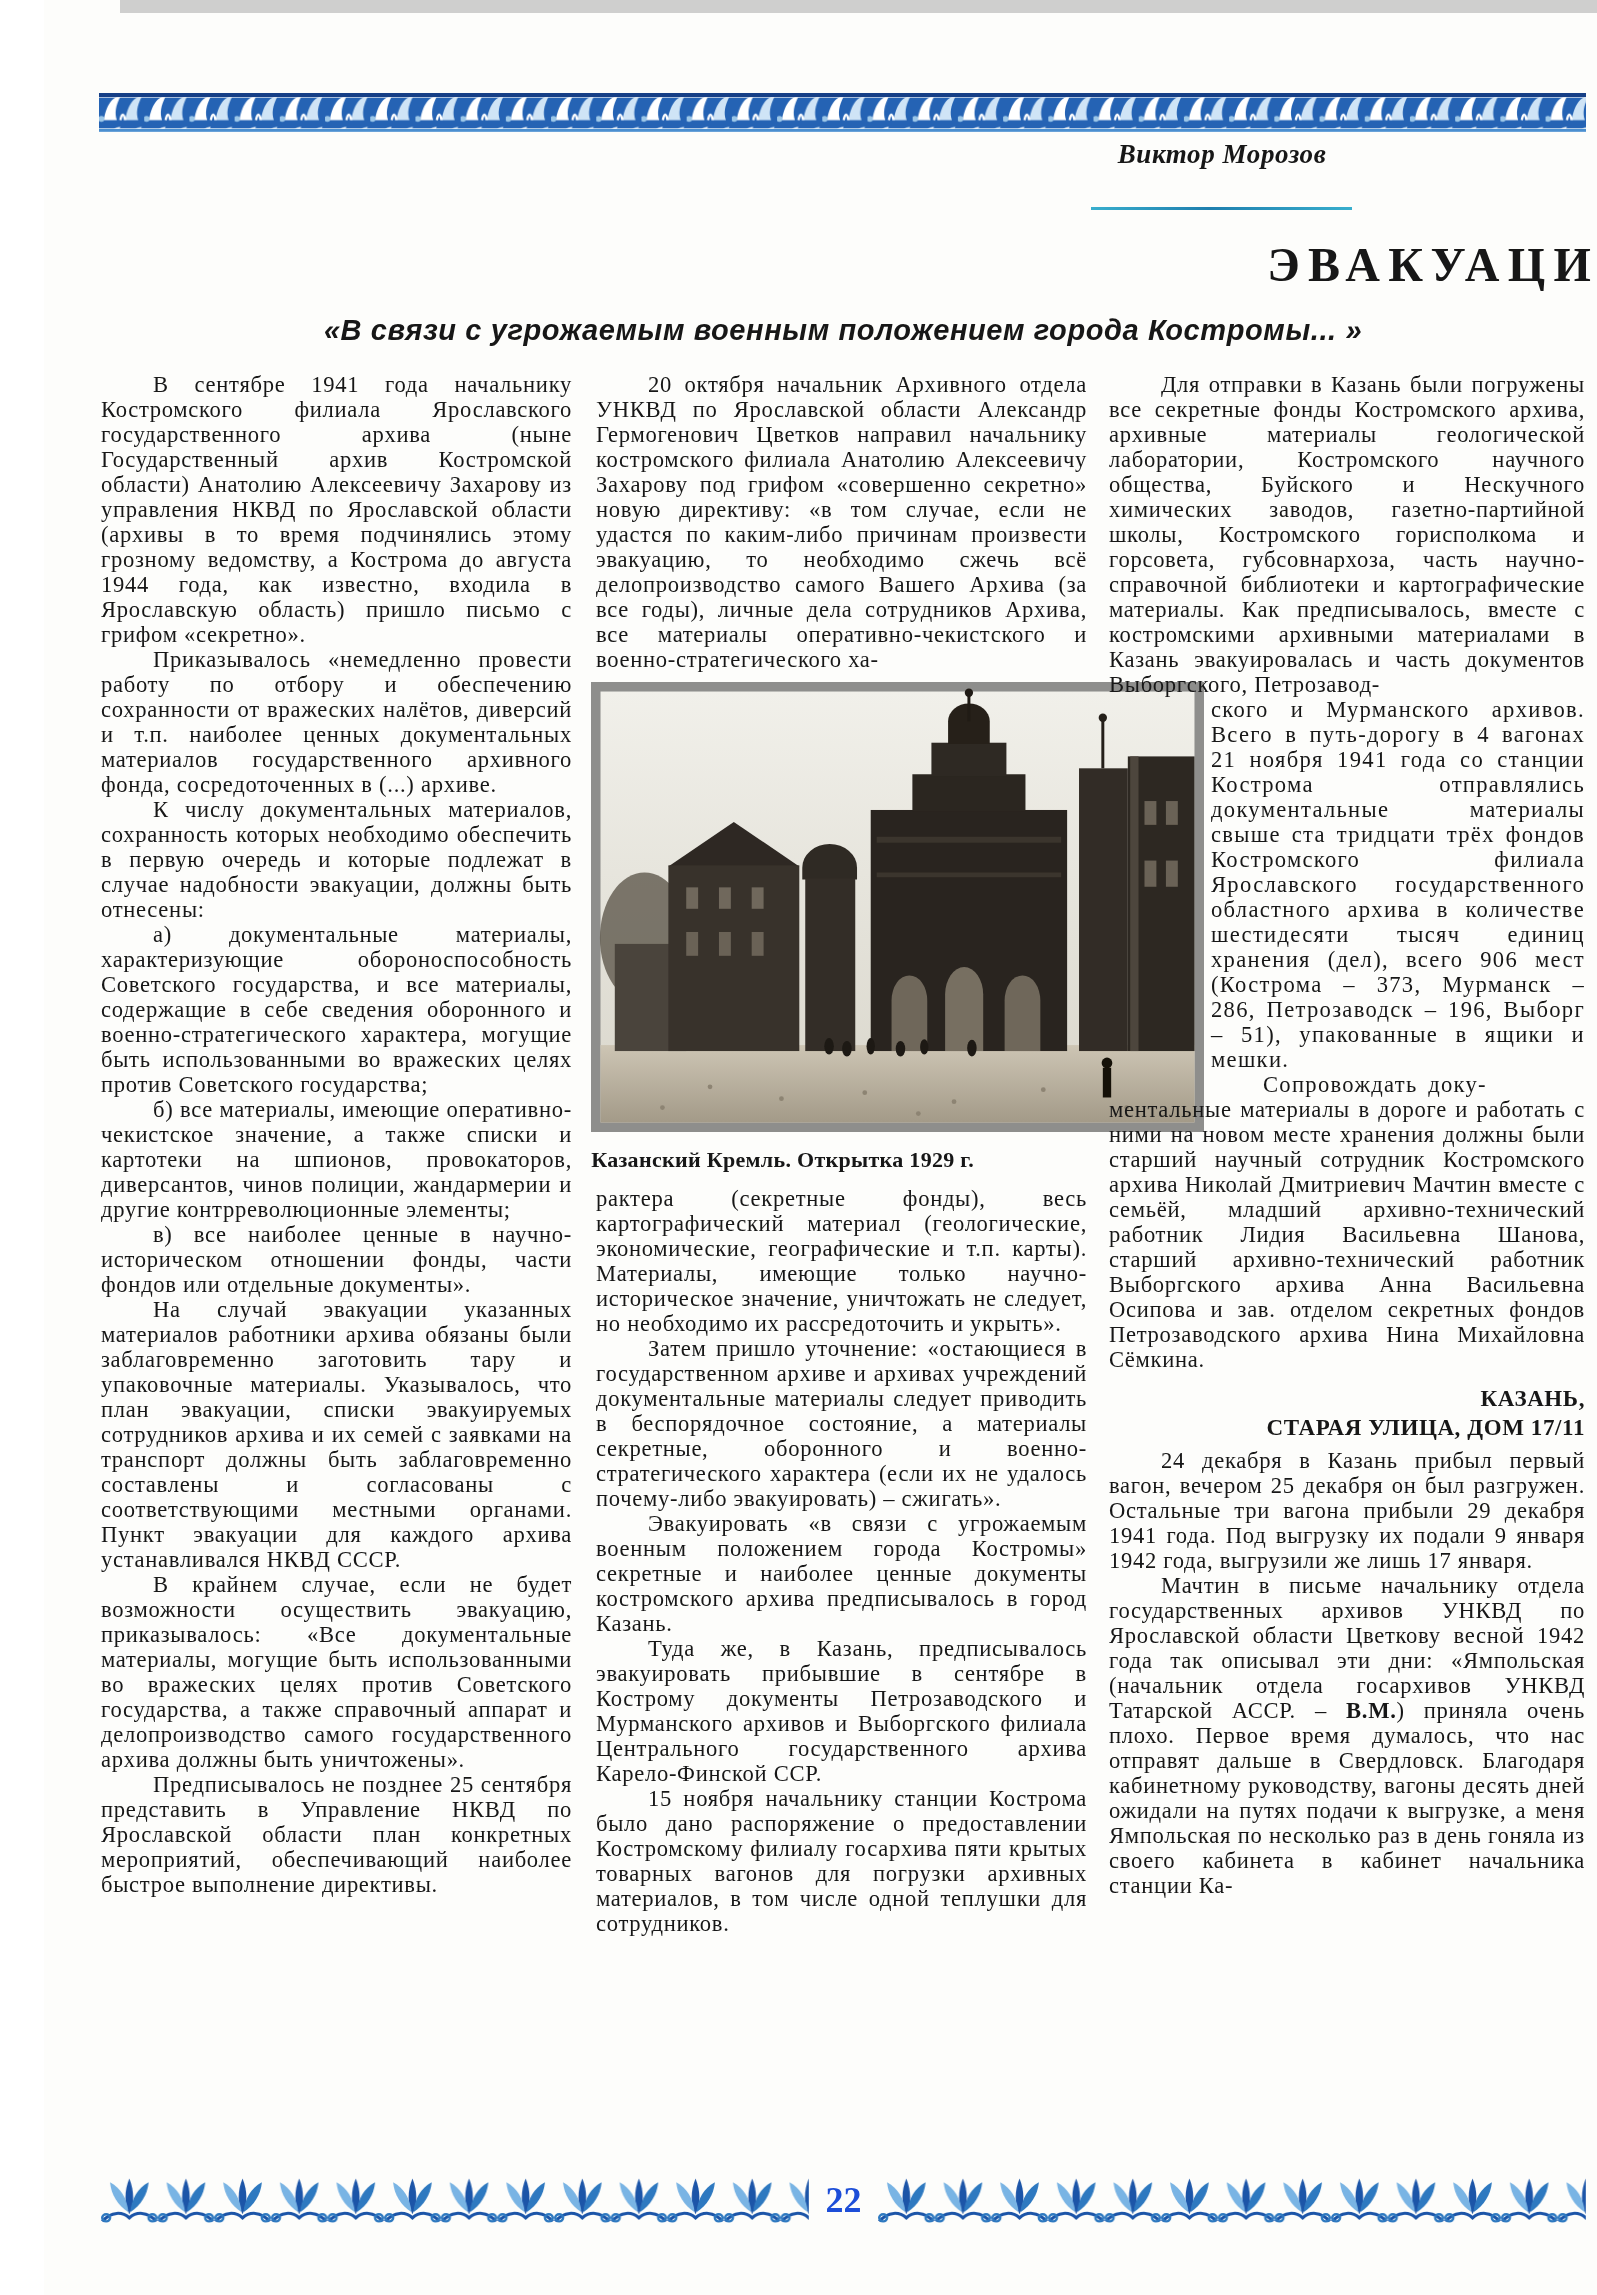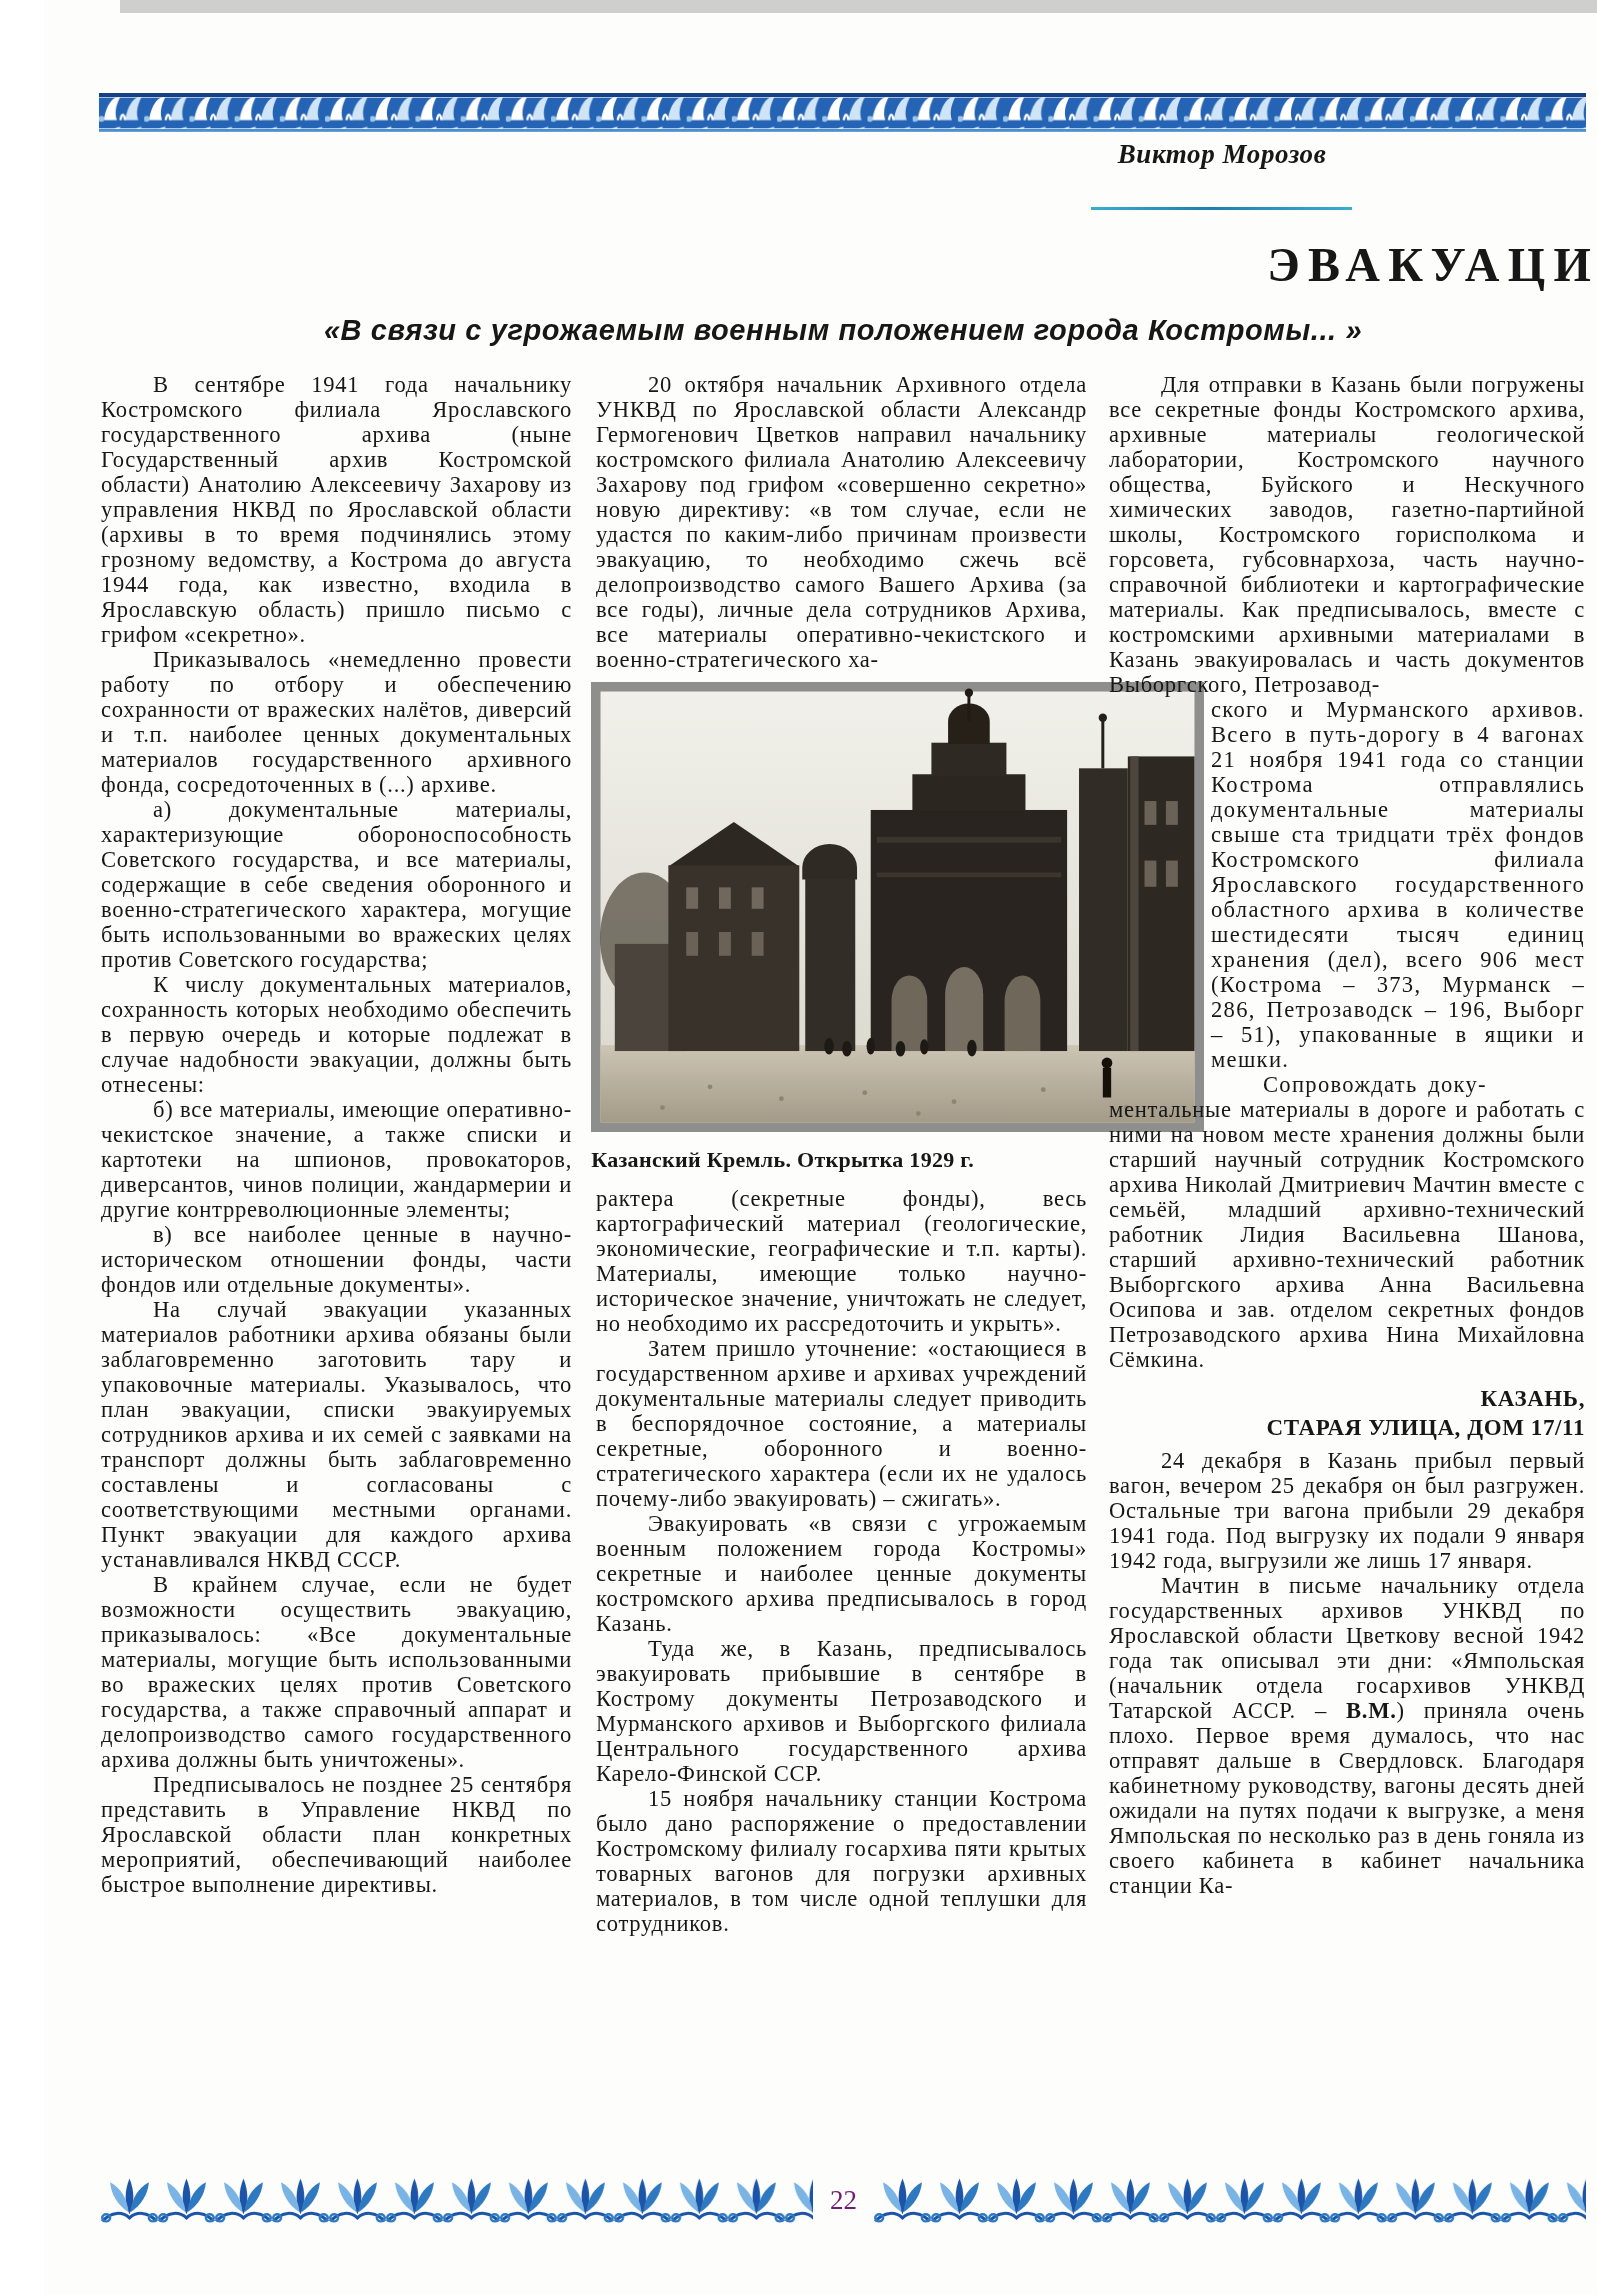--- a/index.html
+++ b/index.html
@@ -30,21 +30,21 @@
           font-family:Liberation Serif, serif;font-weight:700;font-size:22px;
           letter-spacing:0.3px;text-indent:0;}
   .narrow{margin-left:102px;letter-spacing:1.3px;word-spacing:3.6px;}
   .sec-heading{margin:13px 0 6px;text-align:right;font-weight:700;font-size:23px;
           line-height:28.6px;letter-spacing:0.6px;}
   .vm{font-weight:700;}
   .orn-bottom{position:absolute;left:57px;top:2174px;width:1485px;height:51px;
           display:flex;align-items:center;gap:14.3px;}
   .orn-strip{flex:1;height:50px;}
   .orn-strip svg{display:block;width:100%;height:100%;}
-  .pageno{font-size:27px;line-height:50px;padding:0 2.4px;color:#701a75;}
+  .pageno{font-size:36px;line-height:50px;padding:0 2.4px;color:#1d4ed8;font-weight:bold;}
 </style>
 </head>
 <body>
 
 <div class="page">
 
   <div class="scan-edge"></div>
 
   <div class="orn-top">
     <svg viewBox="0 0 2500 68" preserveAspectRatio="none" aria-hidden="true">
@@ -65,22 +65,22 @@
 
   <div class="author">Виктор Морозов</div>
   <div class="author-rule"></div>
 
   <h1 class="title">ЭВАКУАЦИЯ</h1>
   <div class="subtitle">«В связи с угрожаемым военным положением города Костромы... »</div>
 
   <div class="col col1">
     <p class="para">В сентябре 1941 года начальнику Костромского филиала Ярославского государственного архива (ныне Государственный архив Костромской области) Анатолию Алексеевичу Захарову из управления НКВД по Ярославской области (архивы в то время подчинялись этому грозному ведомству, а Кострома до августа 1944 года, как известно, входила в Ярославскую область) пришло письмо с грифом «секретно».</p>
     <p class="para">Приказывалось «немедленно провести работу по отбору и обеспечению сохранности от вражеских налётов, диверсий и т.п. наиболее ценных документальных материалов государственного архивного фонда, сосредоточенных в (...) архиве.</p>
+    <p class="para">К числу документальных материалов, сохранность которых необходимо обеспечить в первую очередь и которые подлежат в случае надобности эвакуации, должны быть отнесены:</p>
     <p class="para">а) документальные материалы, характеризующие обороноспособность Советского государства, и все материалы, содержащие в себе сведения оборонного и военно-стратегического характера, могущие быть использованными во вражеских целях против Советского государства;</p>
-    <p class="para">К числу документальных материалов, сохранность которых необходимо обеспечить в первую очередь и которые подлежат в случае надобности эвакуации, должны быть отнесены:</p>
     <p class="para">б) все материалы, имеющие оперативно-чекистское значение, а также списки и картотеки на шпионов, провокаторов, диверсантов, чинов полиции, жандармерии и другие контрреволюционные элементы;</p>
     <p class="para">в) все наиболее ценные в научно-историческом отношении фонды, части фондов или отдельные документы».</p>
     <p class="para">На случай эвакуации указанных материалов работники архива обязаны были заблаговременно заготовить тару и упаковочные материалы. Указывалось, что план эвакуации, списки эвакуируемых сотрудников архива и их семей с заявками на транспорт должны быть заблаговременно составлены и согласованы с соответствующими местными органами. Пункт эвакуации для каждого архива устанавливался НКВД СССР.</p>
     <p class="para">В крайнем случае, если не будет возможности осуществить эвакуацию, приказывалось: «Все документальные материалы, могущие быть использованными во вражеских целях против Советского государства, а также справочный аппарат и делопроизводство самого государственного архива должны быть уничтожены».</p>
     <p class="para">Предписывалось не позднее 25 сентября представить в Управление НКВД по Ярославской области план конкретных мероприятий, обеспечивающий наиболее быстрое выполнение директивы.</p>
   </div>
 
   <div class="col col2">
     <p class="para">20 октября начальник Архивного отдела УНКВД по Ярославской области Александр Гермогенович Цветков направил начальнику костромского филиала Анатолию Алексеевичу Захарову под грифом «совершенно секретно» новую директиву: «в том случае, если не удастся по каким-либо причинам произвести эвакуацию, то необходимо сжечь всё делопроизводство самого Вашего Архива (за все годы), личные дела сотрудников Архива, все материалы оперативно-чекистского и военно-стратегического ха-</p>
 

